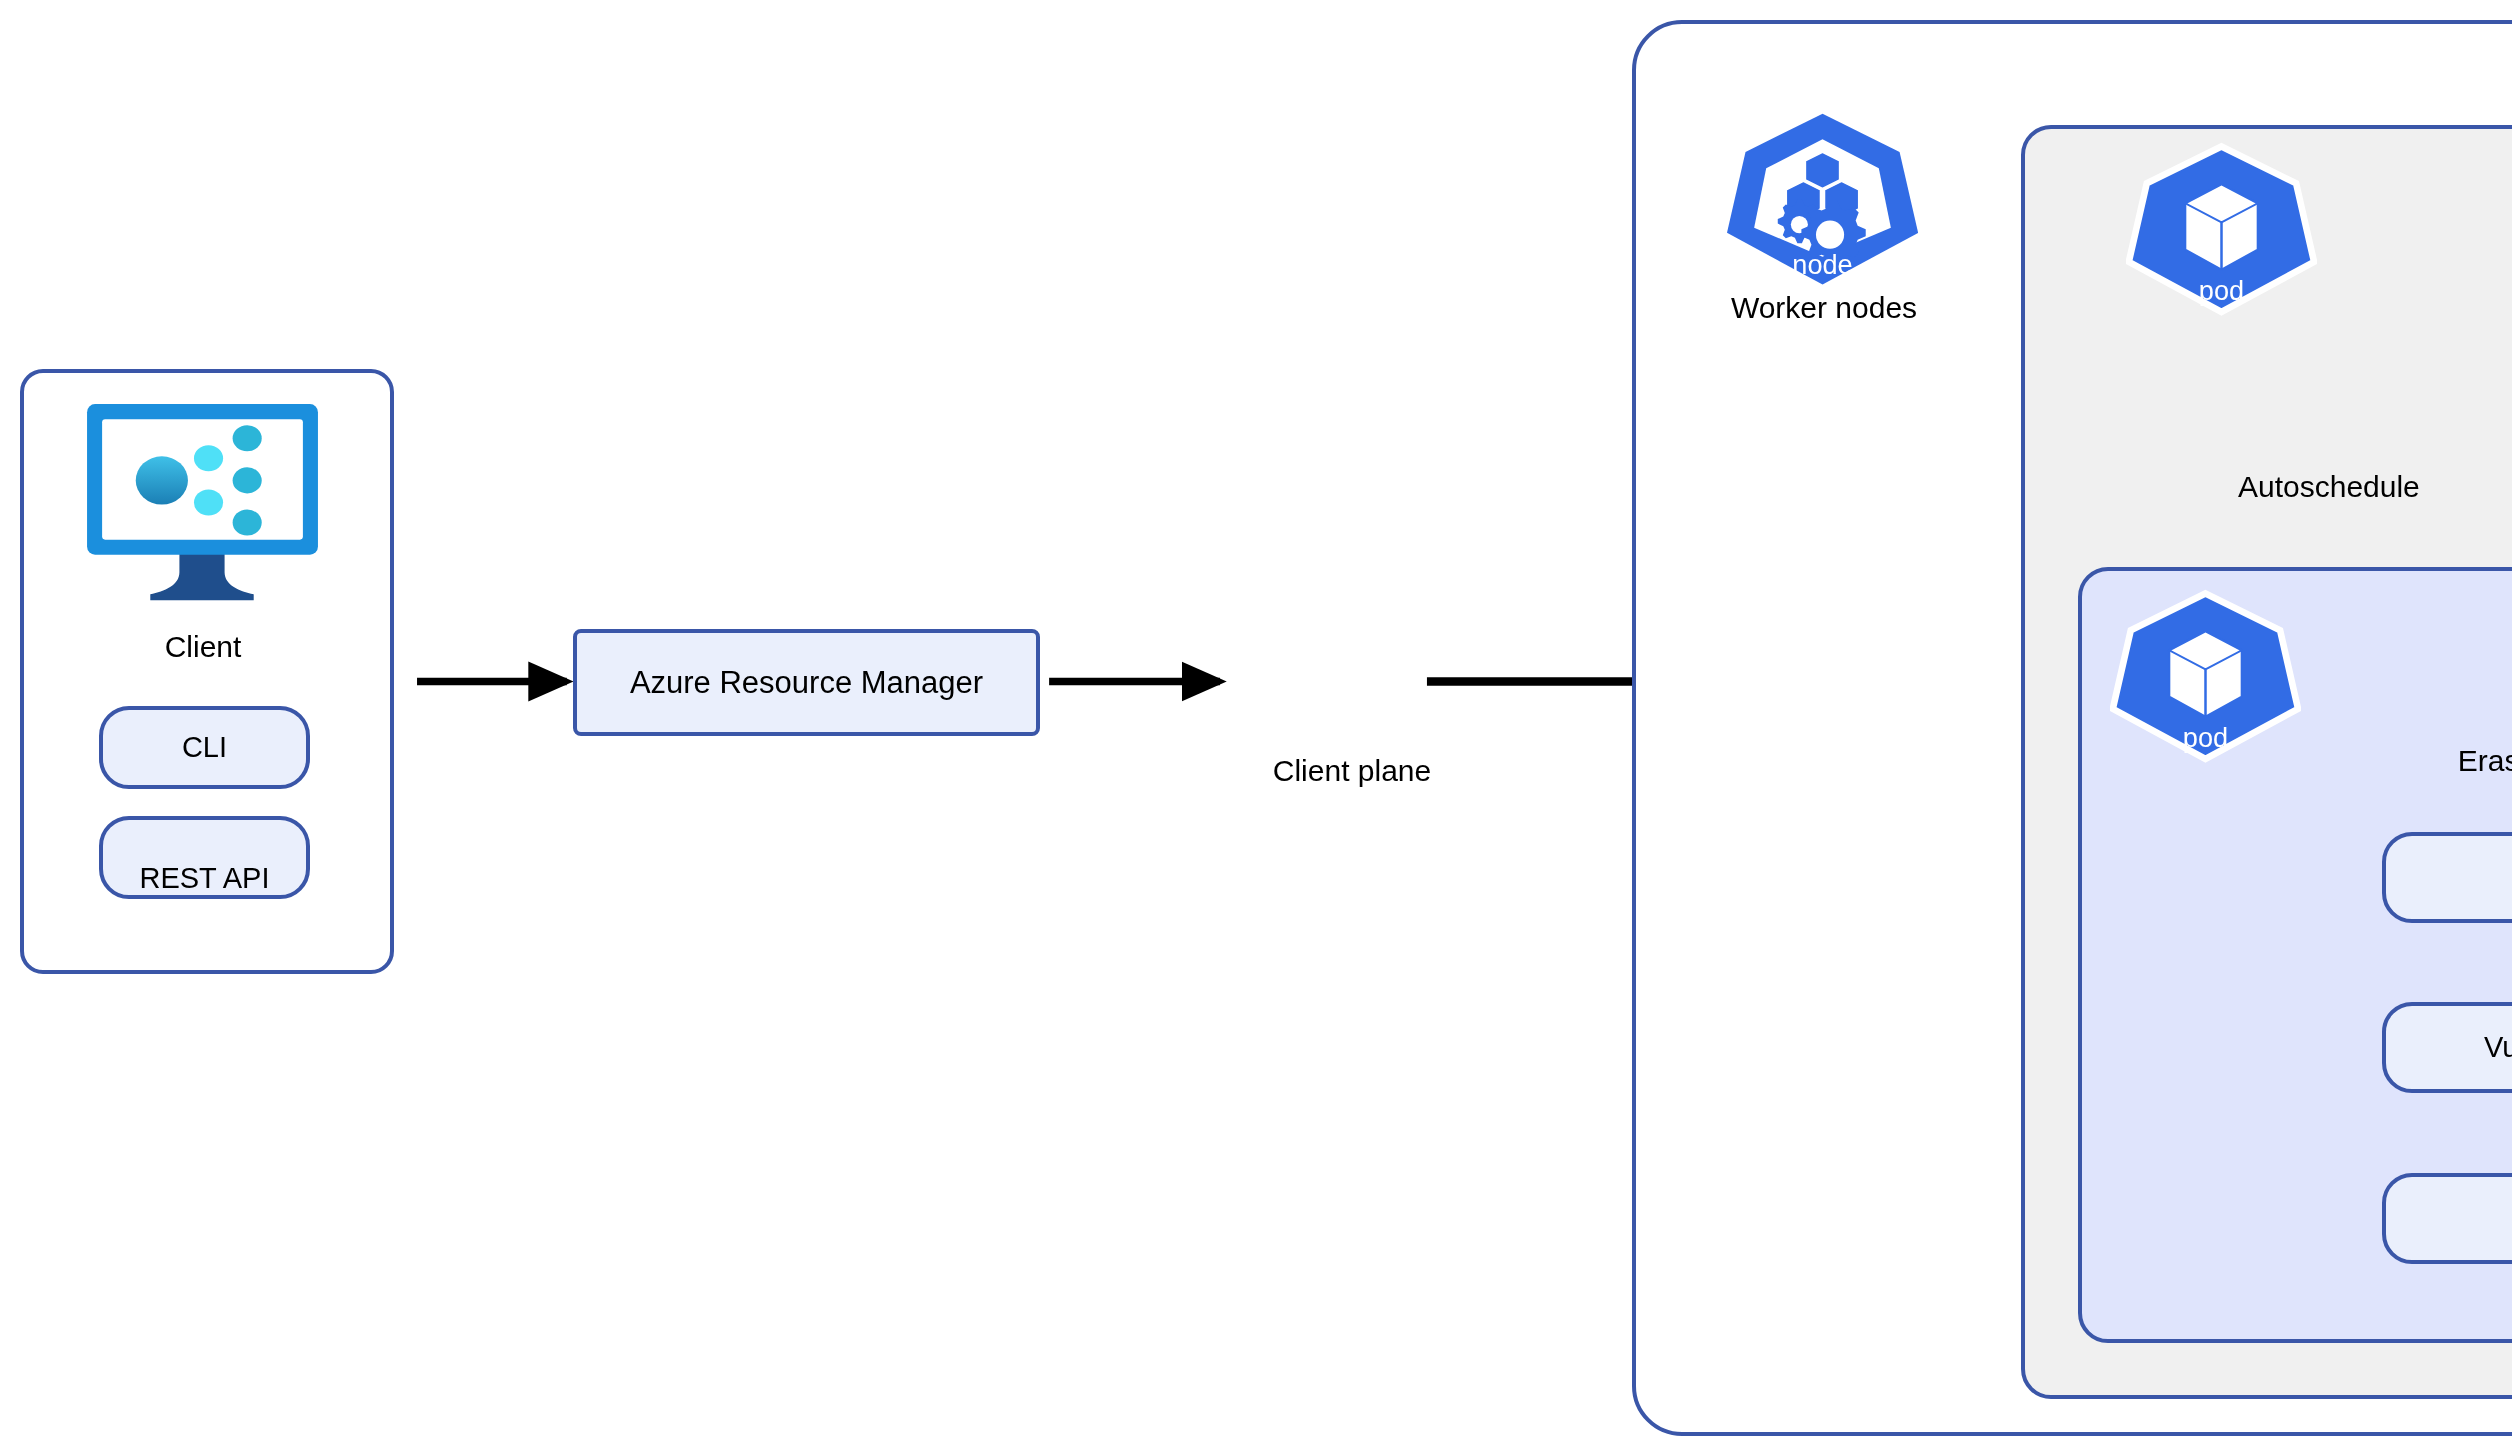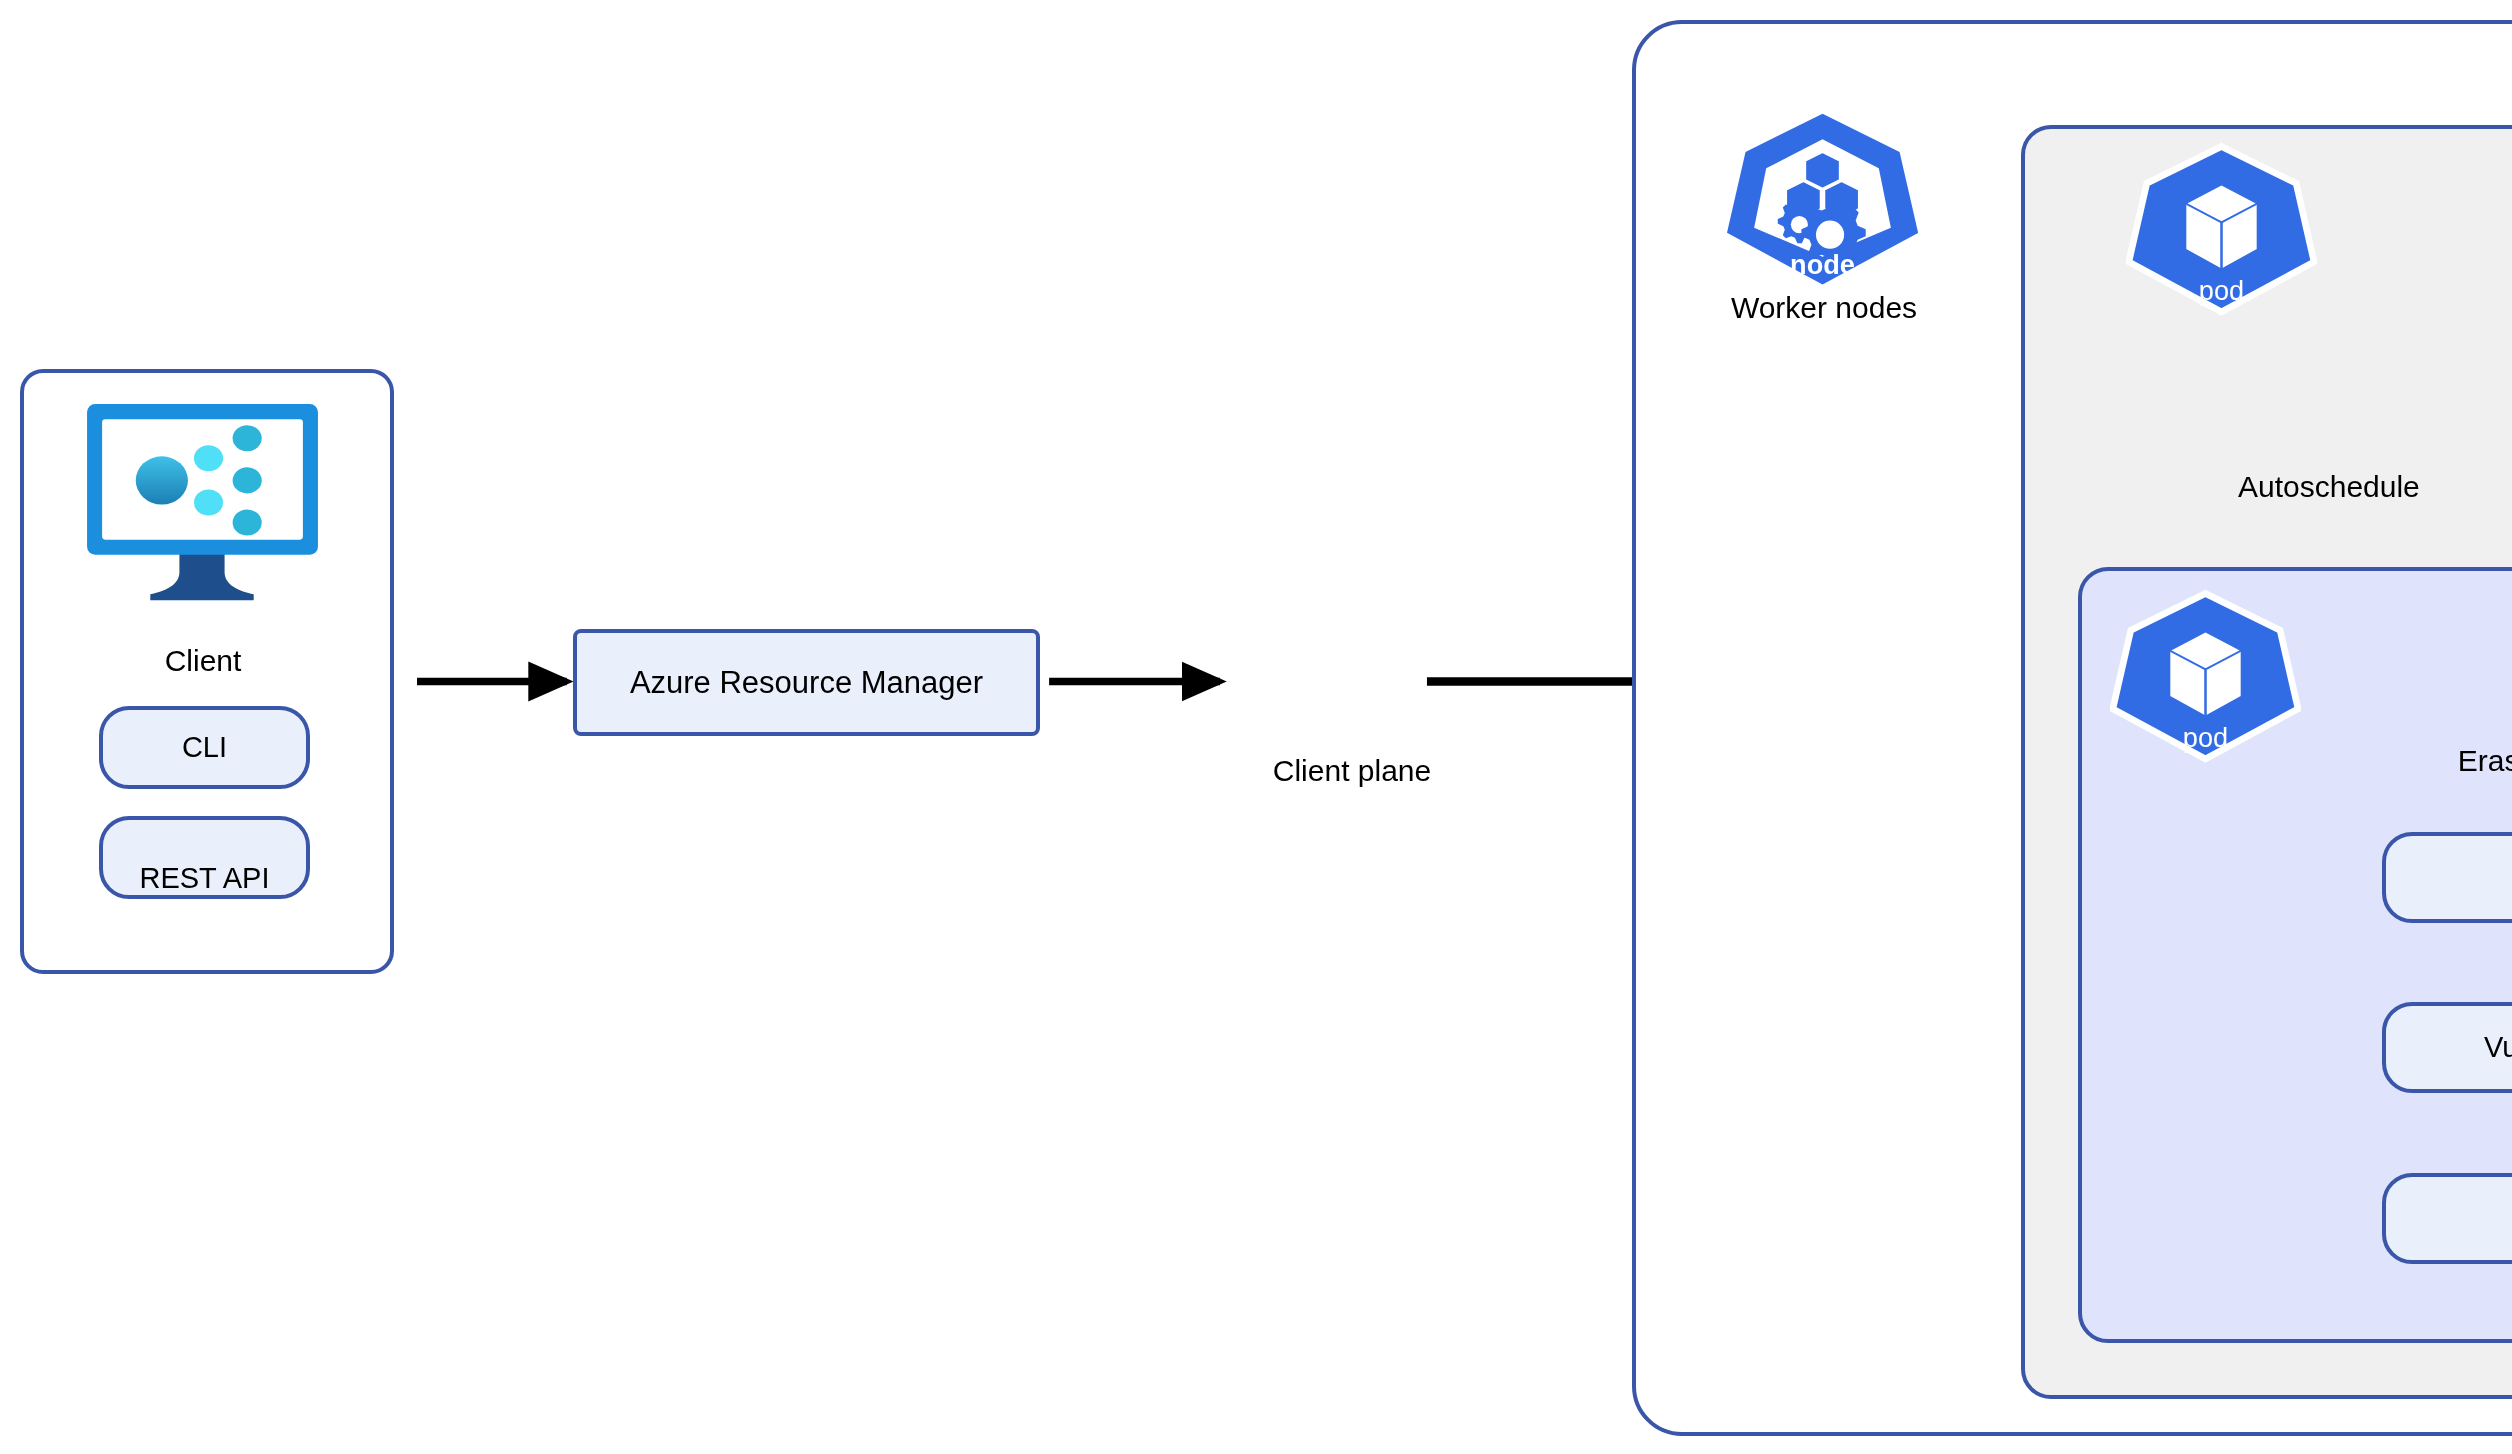--- a/index.html
+++ b/index.html
@@ -68,32 +68,32 @@
 
   
   .caption {
     position: absolute;
     color: #000000;
     font-size: 30px;
     line-height: 1.12;
     text-align: center;
     white-space: pre-line;
   }
-  #cap-client    { left: 95px; top: 630px; width: 216px; margin-top: 14px; }
+  #cap-client    { left: 95px; top: 630px; width: 216px; }
   #cap-ctrlplane { left: 1131px; top: 754px; width: 442px; }
   #cap-worker    { left: 1653px; top: 291px;  width: 342px; }
   #cap-ecmp      { left: 1995px; top: 455px;  width: 442px; }
   #cap-eraser    { left: 2326px; top: 744px; width: 352px; }
   #cap-autosched { left: 2238px; top: 470px;  width: 312px; text-align: left; }
 
   
   .icon { position: absolute; }
   #icon-monitor   { left: 74px;  top: 399px;  width: 256px; height: 216px; }
   #icon-ctrlplane { left: 1227px; top: 580px; width: 191px; height: 186px; }
-  #icon-node      { left: 1727px; top: 108px;  width: 191px; height: 186px; font-weight: bold; }
+  #icon-node      { left: 1727px; top: 108px;  width: 191px; height: 186px; }
   #icon-pod-ecmp  { left: 2126px; top: 138px;  width: 191px; height: 186px; }
   #icon-pod-eraser{ left: 2110px; top: 585px; width: 191px; height: 186px; }
 
   
   #arrows { position: absolute; left: 0; top: 0; width: 3490px; height: 1455px; pointer-events: none; }
 </style>
 </head>
 <body>
 
 <div id="canvas">

